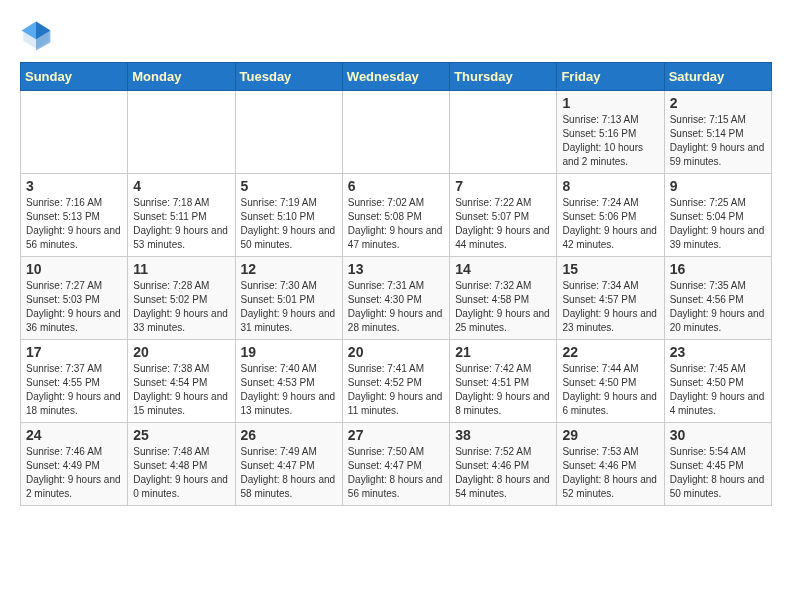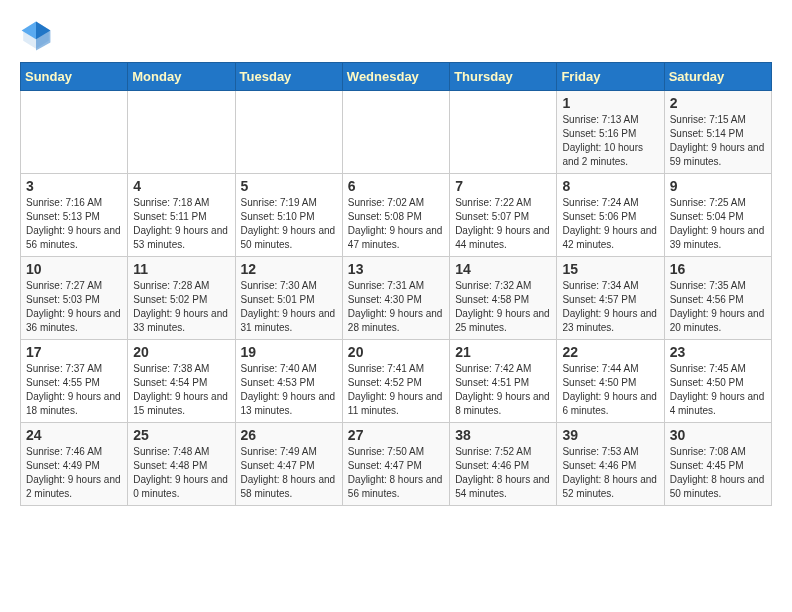--- a/index.html
+++ b/index.html
@@ -332,28 +332,28 @@
 and 56 minutes.</div>
         </td>
         <td>
           <span class="day-number">38</span>
           <div class="day-info">Sunrise: 7:52 AM
 Sunset: 4:46 PM
 Daylight: 8 hours
 and 54 minutes.</div>
         </td>
         <td>
-          <span class="day-number">39</span>
+          <span class="day-number">29</span>
           <div class="day-info">Sunrise: 7:53 AM
 Sunset: 4:46 PM
 Daylight: 8 hours
 and 52 minutes.</div>
         </td>
         <td>
           <span class="day-number">30</span>
-          <div class="day-info">Sunrise: 7:08 AM
+          <div class="day-info">Sunrise: 5:54 AM
 Sunset: 4:45 PM
 Daylight: 8 hours
 and 50 minutes.</div>
         </td>
       </tr>
     </tbody>
 </table>
 
 </body></html>

